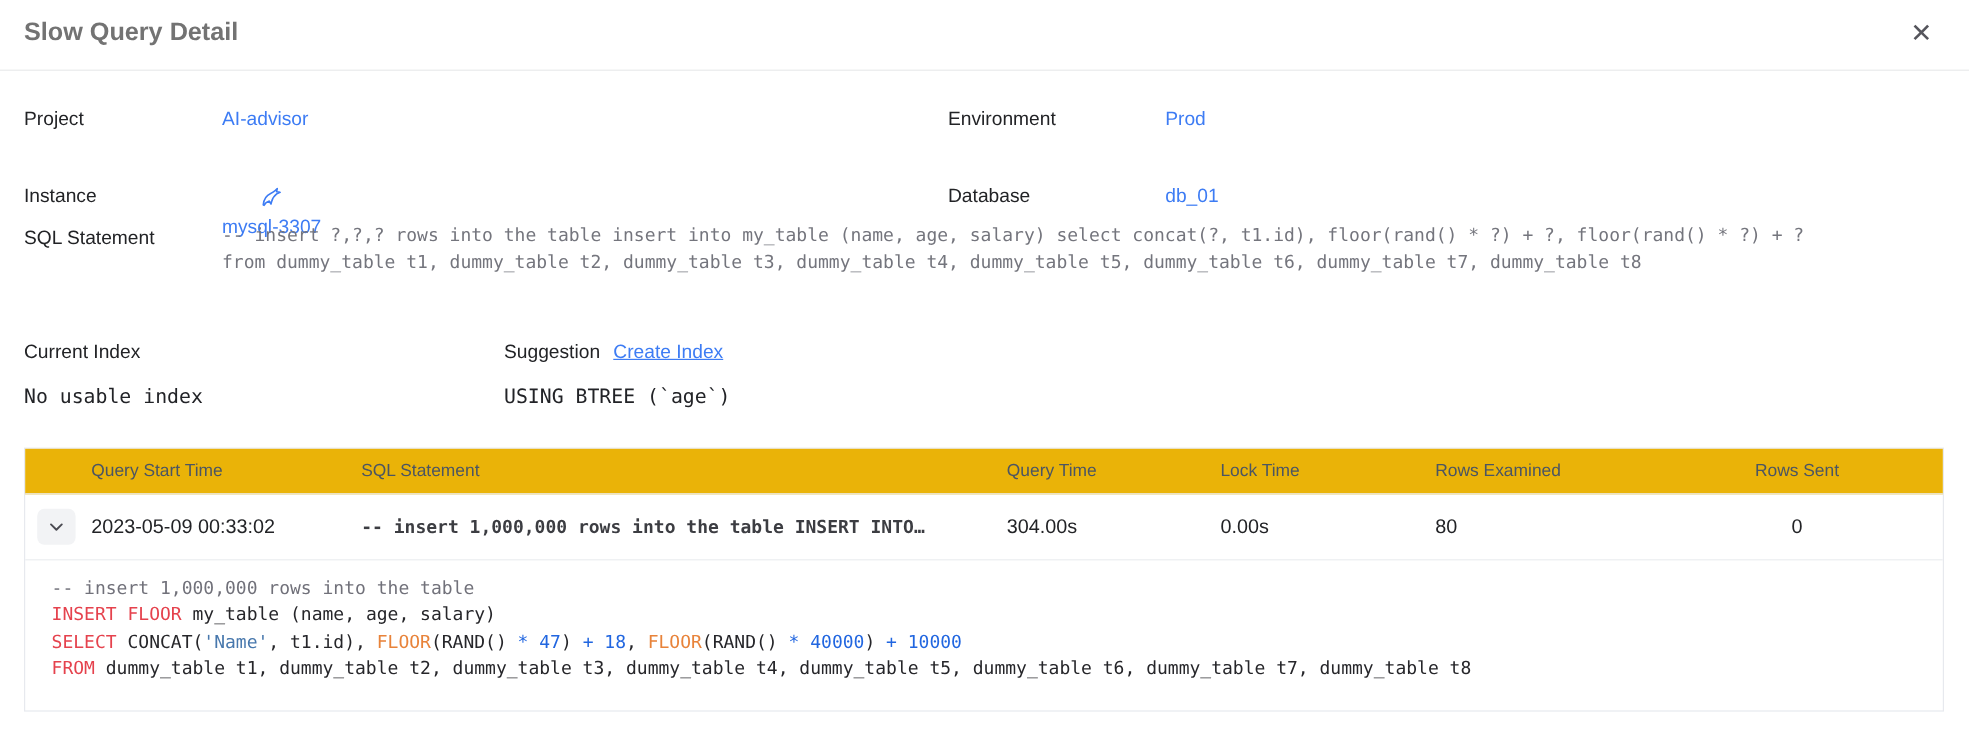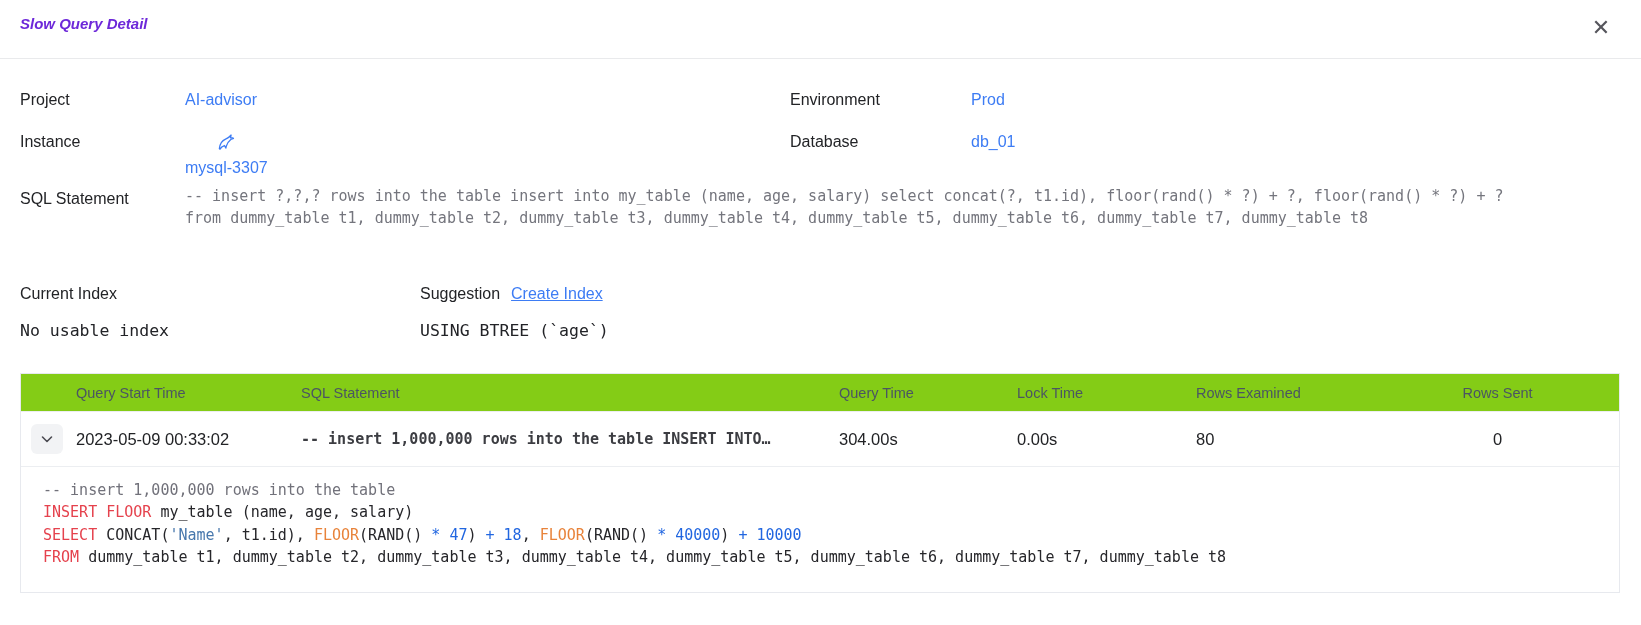--- a/index.html
+++ b/index.html
@@ -5,33 +5,33 @@
   * { box-sizing: border-box; }
   html, body { margin: 0; padding: 0; }
   body {
     width: 1641px; height: 625px; background: #ffffff;
     font-family: "Liberation Sans", sans-serif;
     color: #26262a; position: relative; overflow: hidden;
   }
   .abs { position: absolute; }
 
   
-  .modal-title { left: 20px; top: 15px; font-size: 15px; font-weight: 700; color: #6d28d9; font-style: italic; }
+  .modal-title { left: 20px; top: 15px; font-size: 21px; font-weight: 700; color: #737373; }
   .close-btn {
     position: absolute; right: 24px; top: 12px; width: 32px; height: 32px;
     background: none; border: none; font-size: 22px; color: #55555c;
     cursor: pointer; line-height: 32px; text-align: center; padding: 0;
   }
   .divider { left: 0; right: 0; top: 58px; border-top: 1px solid #e9eaec; height: 0; }
 
   
   .field-label { font-size: 16px; font-weight: 400; color: #222326; }
   .link { color: var(--link); font-size: 16px; text-decoration: none; cursor: pointer; }
   .link.underline { text-decoration: underline; }
-  .row1 { top: 91px; } .row2 { top: 133px; }
+  .row1 { top: 91px; } .row2 { top: 155px; }
   .lcol-label { left: 20px; } .lcol-value { left: 185px; }
   .rcol-label { left: 790px; } .rcol-value { left: 955px; margin-left: 16px; }
   .instance-value { display: flex; align-items: center; gap: 7px; flex-direction: column; }
 
   .sql-stmt-label { left: 20px; top: 190px; }
   .sql-stmt-text {
     left: 185px; top: 186px; width: 1350px;
     font-family: "DejaVu Sans Mono", monospace; font-size: 15px;
     line-height: 21.5px; color: #74757d; word-break: break-word;
   }
@@ -42,21 +42,21 @@
   .ci-value { left: 20px; top: 321px; }
   .sg-value { left: 420px; top: 321px; }
 
   
   .sq-table {
     left: 20px; top: 373px; width: 1600px; height: 220px;
     border: 1px solid #e7e9ee; background: #fff;
   }
   .t-head {
     display: flex; height: 38px; align-items: center;
-    background: #84cc16; border-bottom: 1px solid #eceef1;
+    background: #eab308; border-bottom: 1px solid #eceef1;
     color: #4b5563; font-size: 14.5px;
   }
   .t-row {
     display: flex; height: 55px; align-items: center;
     border-bottom: 1px solid #eceef1;
   }
   .c-expand { width: 55px; flex: none; }
   .c-start  { width: 225px; flex: none; }
   .c-sql    { width: 538px; flex: none; }
   .c-qtime  { width: 178px; flex: none; }

